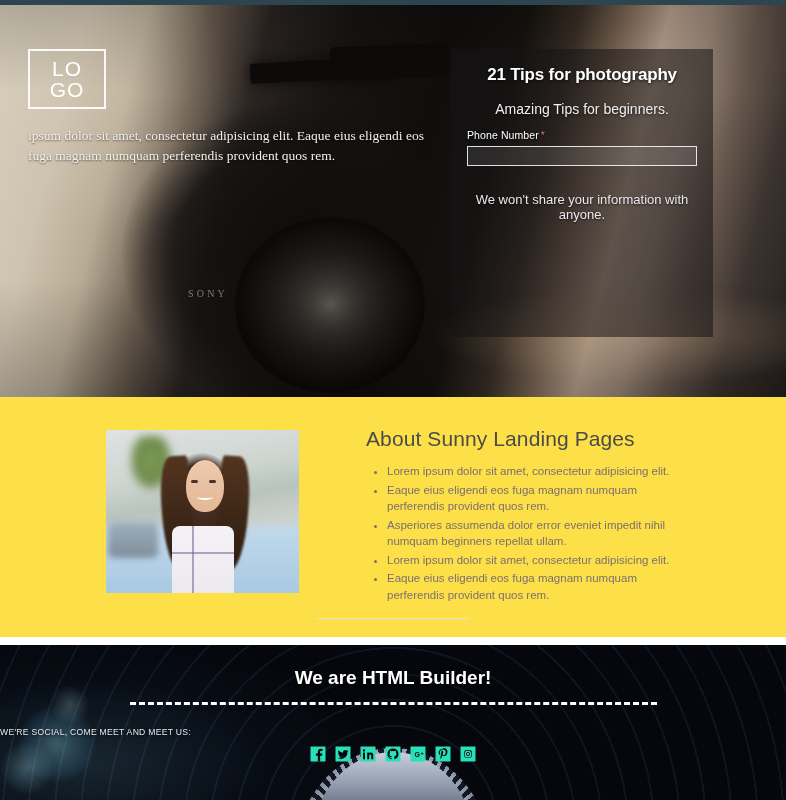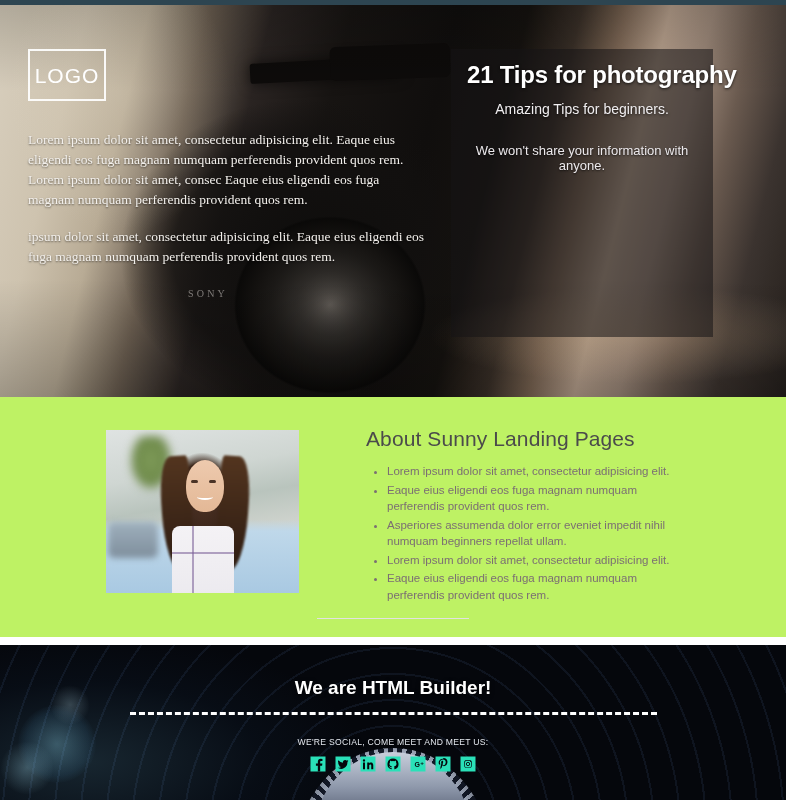--- a/index.html
+++ b/index.html
@@ -54,22 +54,22 @@
   .hero-photo .bar-b { left: 330px; top: 40px; width: 120px; height: 34px; transform: rotate(-2deg); border-radius: 6px; }
   .sony-mark {
     position:absolute; left:188px; top:283px;
     color: rgba(215,210,205,.55); font-size: 10px;
     letter-spacing: 3.2px; font-family: "Liberation Serif", serif;
   }
 
   
   .hero-left { position: absolute; left: 28px; top: 44px; width: 400px; }
   .logo-box {
-    width: 78px; height: 52px; border: 2px solid rgba(255,255,255,.92);
-    display: flex; flex-direction: row; align-items: center;
+    width: 78px; height: 60px; border: 2px solid rgba(255,255,255,.92);
+    display: flex; flex-direction: column; align-items: center;
     justify-content: center; line-height: 1.0;
   }
   .logo-box span {
     color: #fff; font-size: 21px; font-weight: 400; letter-spacing: 1px;
     font-family: "Liberation Sans", sans-serif;
   }
   .hero-left p {
     color: #f3f0ec; font-size: 13.5px; line-height: 20px;
     font-family: "Liberation Serif", serif;
     text-shadow: 0 1px 2px rgba(0,0,0,.55);
@@ -78,21 +78,21 @@
   .hero-left .p2 { margin-top: 17px; }
 
   
   .form-panel {
     position: absolute; left: 451px; top: 44px;
     width: 262px; height: 288px;
     background: rgba(22,20,22,.55);
     padding: 12px 16px 0 16px;
   }
   .form-title {
-    color: #ffffff; font-size: 24px; font-weight: bold;
+    color: #ffffff; font-size: 17px; font-weight: bold;
     text-align: center; letter-spacing: -.2px; line-height: 28px;
     text-shadow: 0 1px 3px rgba(0,0,0,.75);
     white-space: nowrap;
   }
   .form-sub {
     color: #f0eef0; font-size: 14px; text-align: center;
     margin-top: 12px; text-shadow: 0 1px 3px rgba(0,0,0,.7);
   }
   .field { margin-top: 12px; }
   .field:first-of-type { margin-top: 21px; }
@@ -116,21 +116,21 @@
     cursor: pointer; letter-spacing: .1px;
   }
   .privacy {
     color: #ece9ec; font-size: 13px; text-align: center; margin-top: 26px;
     text-shadow: 0 1px 2px rgba(0,0,0,.7);
   }
 
   
   .about {
     position: absolute; top: 397px; left: 0; width: 786px; height: 240px;
-    background: #bef264;
+    background: #fde047;
   }
   .about-photo {
     position: absolute; left: 106px; top: 33px; width: 193px; height: 163px;
     overflow: hidden;
     background:
       
       radial-gradient(ellipse 52px 66px at 96px 70px, #4b3124 0%, #3a2519 55%, rgba(58,37,25,0) 72%),
       
       radial-gradient(ellipse 19px 25px at 98px 62px, #e8c0a4 0%, #dcae90 70%, rgba(220,174,144,0) 85%),
       
@@ -234,29 +234,29 @@
     box-shadow: inset 0 -20px 30px rgba(0,0,0,.75);
   }
   .footer-bg .gear-inner {
     position:absolute; left: 50%; bottom: -40px; transform: translateX(-50%);
     width: 160px; height: 88px; border-radius: 50% 50% 0 0 / 100% 100% 0 0;
     background: linear-gradient(180deg,#c8cfdc 0%, #8e98ab 40%, #2a3246 100%);
   }
 
   .footer-title {
     position: relative; text-align: center; color: #ffffff;
-    font-size: 19px; font-weight: bold; padding-top: 32px;
+    font-size: 19px; font-weight: bold; padding-top: 22px;
     text-shadow: 0 1px 4px rgba(0,0,0,.85);
   }
   .dashed {
     position: relative; margin: 13px auto 0 auto; width: 527px; height: 0;
     border-top: 3px dashed #ffffff;
   }
   .social-label {
-    position: relative; text-align: center; color: #e4e8ef;
+    position: relative; text-align: left; color: #e4e8ef;
     font-size: 8.6px; letter-spacing: .28px; margin-top: 22px;
     text-shadow: 0 1px 3px rgba(0,0,0,.8);
   }
   .social-row {
     position: relative; display: flex; justify-content: center;
     gap: 5px; margin-top: 7px;
   }
   .social-row a {
     width: 20px; height: 20px; display: flex;
     align-items: center; justify-content: center;
@@ -276,30 +276,33 @@
       <div class="bar-a"></div>
       <div class="bar-b"></div>
       <div class="sony-mark">SONY</div>
     </div>
 
     <div class="hero-left">
       <div class="logo-box">
         <span>LO</span>
         <span>GO</span>
       </div>
-      <p class="p1">Lorem ipsum dolor sit amet, consectetur adipisicing elit. Eaque eius eligendi eos fuga magnam numquam perferendis provident quos rem. Lorem ipsum dolor sit amet, consec Eaque eius eligendi eos fuga magnam numquam perferendis provident quos rem.</p>
       <p class="p2">ipsum dolor sit amet, consectetur adipisicing elit. Eaque eius eligendi eos fuga magnam numquam perferendis provident quos rem.</p>
     </div>
 
     <div class="form-panel">
       <div class="form-title">21 Tips for photography</div>
       <div class="form-sub">Amazing Tips for beginners.</div>
 
 
 
+      <div class="field">
+        <label><span>Phone Number</span><span class="req">*</span></label>
+        <input type="text" placeholder="" style="">
+      </div>
 
       <div class="privacy">We won't share your information with anyone.</div>
     </div>
   </section>
 
   <section class="about">
     <div class="about-photo">
       <div class="tree"></div>
       <div class="car"></div>
       <div class="hair-l"></div>

